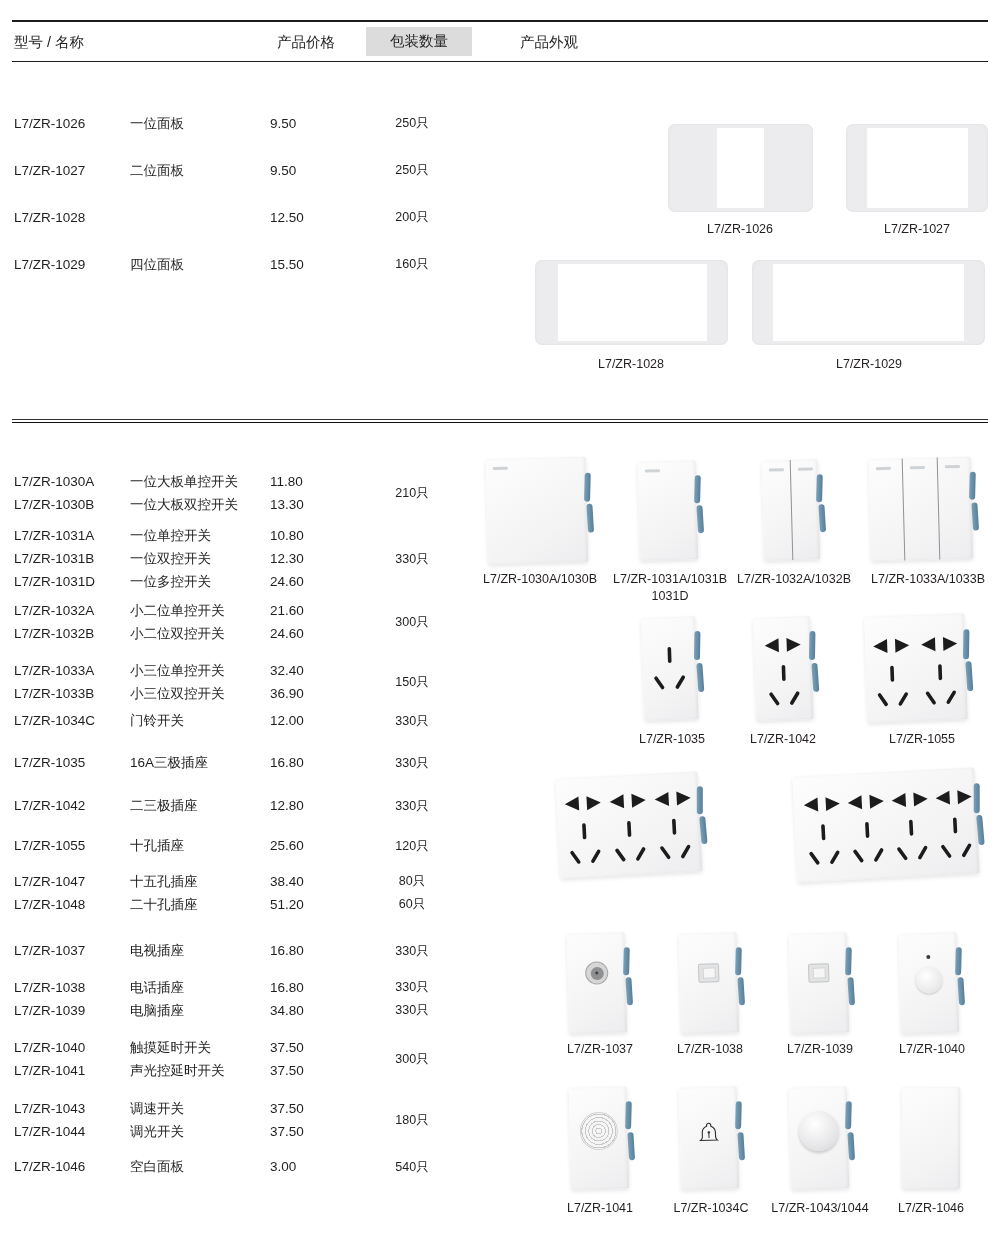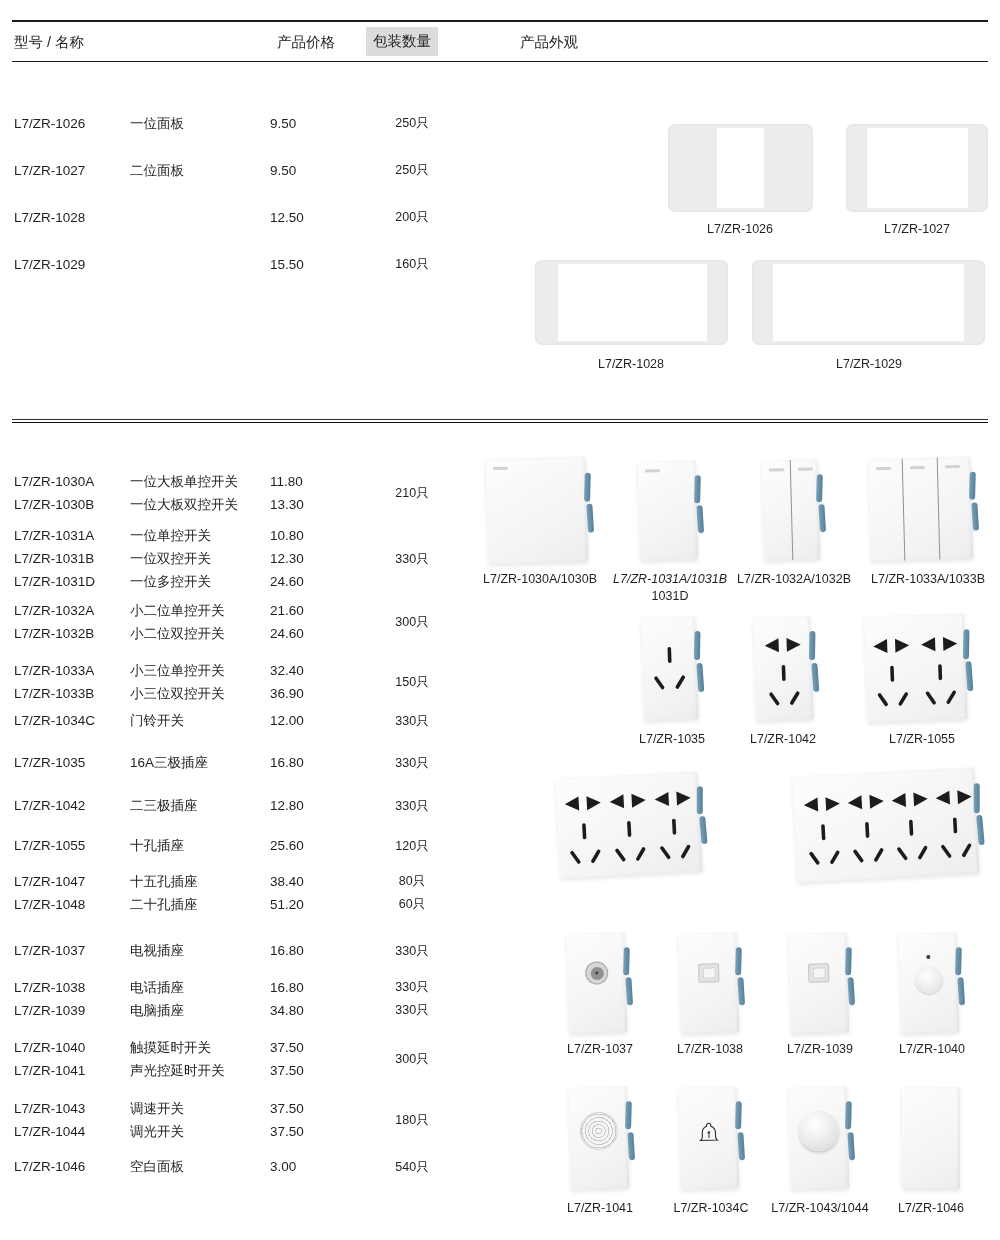--- a/index.html
+++ b/index.html
@@ -6,21 +6,21 @@
   #page{position:relative;width:1000px;height:1240px;background:#fff;overflow:hidden;
         font-family:"Liberation Sans","DejaVu Sans",sans-serif;color:#1f1f1f;}
 
   
   .hline{position:absolute;left:12px;right:12px;}
   #hdr-top-line{top:20px;border-top:2px solid #1c1c1c;}
   #hdr-bot-line{top:61px;border-top:1.5px solid #1c1c1c;}
   .hdr-label{position:absolute;top:33px;font-size:14.5px;font-weight:500;white-space:nowrap;}
   #hl-model{left:14px;}
   #hl-price{left:277px;}
-  #hl-qty{left:366px;top:27px;background:#dcdcdc;padding:5px 7px;}
+  #hl-qty{left:366px;top:27px;background:#dcdcdc;padding:5px 24px;}
   #hl-app{left:520px;}
 
   #mid-divider{position:absolute;left:12px;right:12px;top:419px;height:2px;
                border-top:1px solid #2e2e2e;border-bottom:1.5px solid #111;}
 
   
   #table1{position:absolute;left:0;top:100px;width:470px;}
   #table2{position:absolute;left:0;top:470px;width:470px;}
   .t-group{position:relative;}
   .t-row{position:relative;height:23px;}
@@ -110,20 +110,21 @@
       <div class="t-group">
         <div class="t-row">
           <span class="c-model">L7/ZR-1028</span>
           <span class="c-price">12.50</span>
           <span class="c-qty">200只</span>
         </div>
       </div>
       <div class="t-group">
         <div class="t-row">
           <span class="c-model">L7/ZR-1029</span>
+          <span class="c-name">四位面板</span>
           <span class="c-price">15.50</span>
           <span class="c-qty">160只</span>
         </div>
       </div>
     </div>
   <div id="mid-divider"></div>
   <div id="table2">
       <div class="t-group" style="margin-bottom: 8px;">
         <div class="t-row">
           <span class="c-model">L7/ZR-1030A</span>
@@ -316,21 +317,21 @@
       <div class="sw-sections">
         <div class="sw-sec">
           <div class="mark"></div>
         </div>
       </div>
       <div class="clip">
         <i class="ct"></i>
         <i class="cb"></i>
       </div>
     </div>
-    <div class="fig-cap" style="left: 580px; top: 572px; font-style: italic;">L7/ZR-1031A/1031B</div>
+    <div class="fig-cap" style="left: 580px; top: 572px;">L7/ZR-1031A/1031B</div>
     <div class="fig-cap" style="left: 580px; top: 589px;">1031D</div>
     <div class="panel " style="left: 763px; top: 460px; width: 56px; height: 100px; transform: rotate(-1.5deg);">
       <div class="sw-sections">
         <div class="sw-sec">
           <div class="mark"></div>
         </div>
         <div class="sw-sec">
           <div class="mark"></div>
         </div>
       </div>

